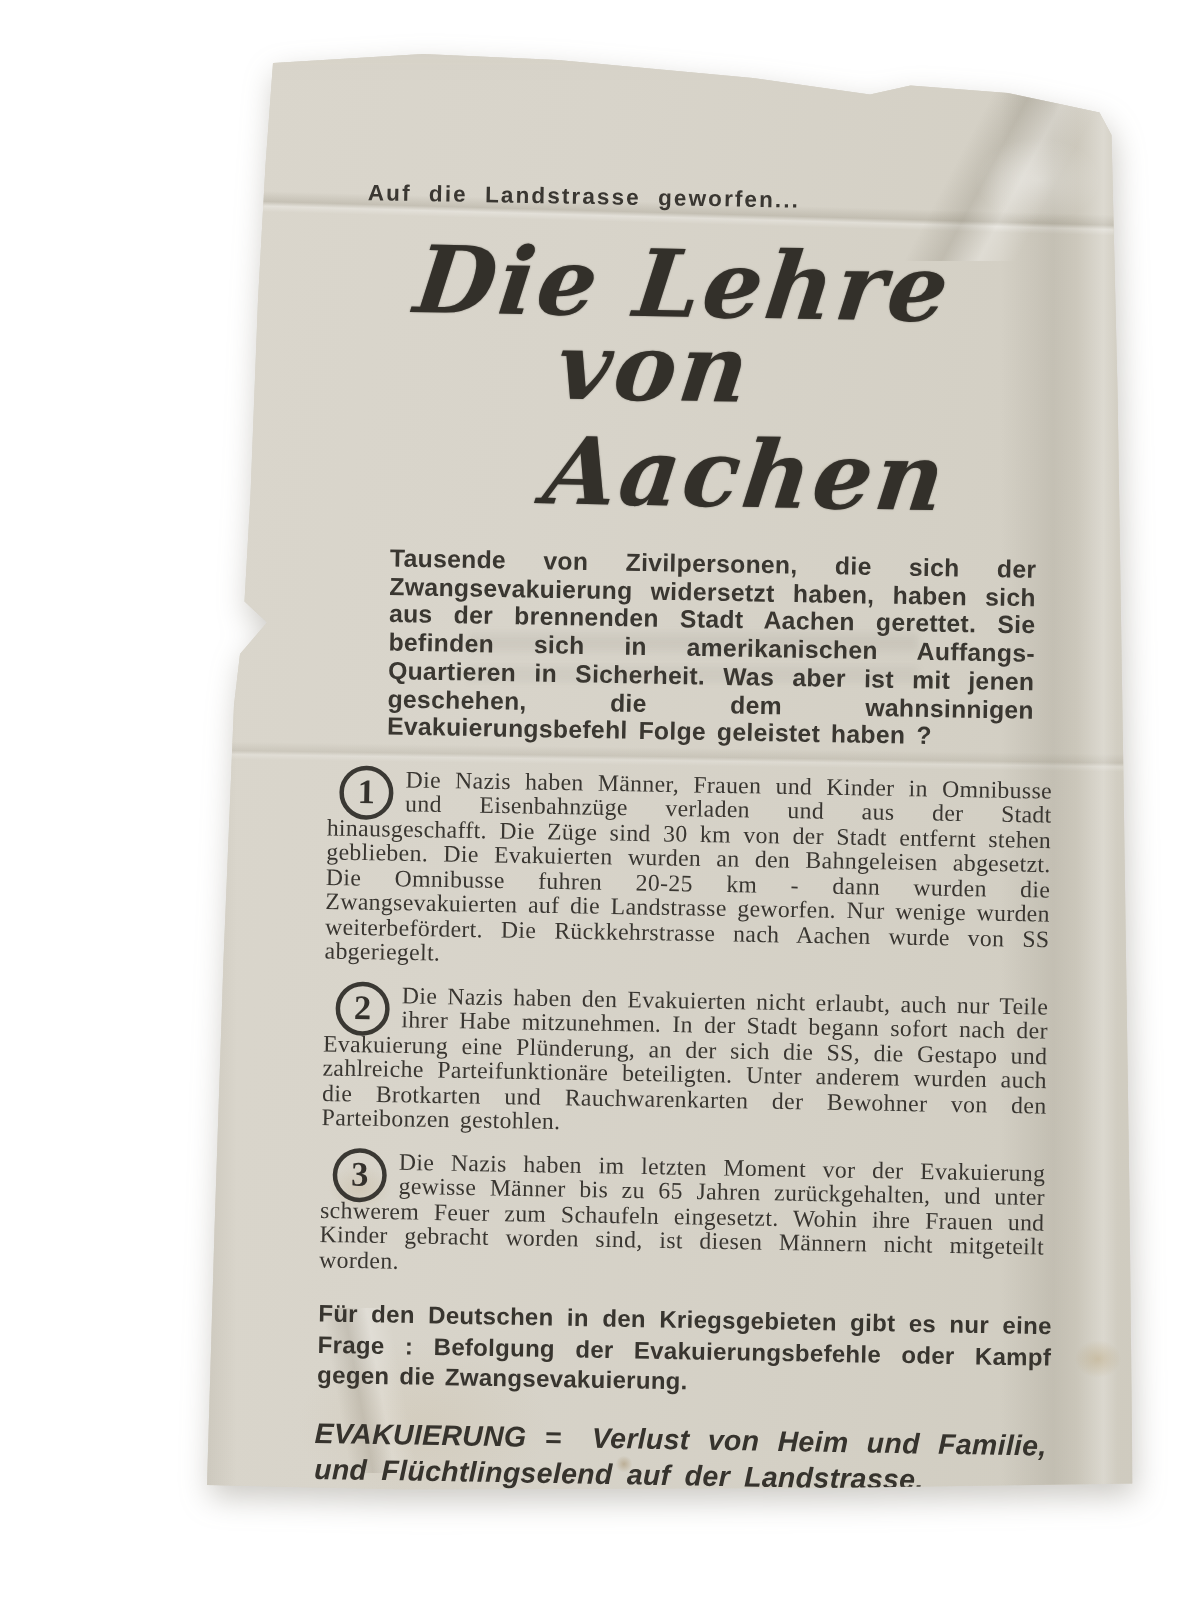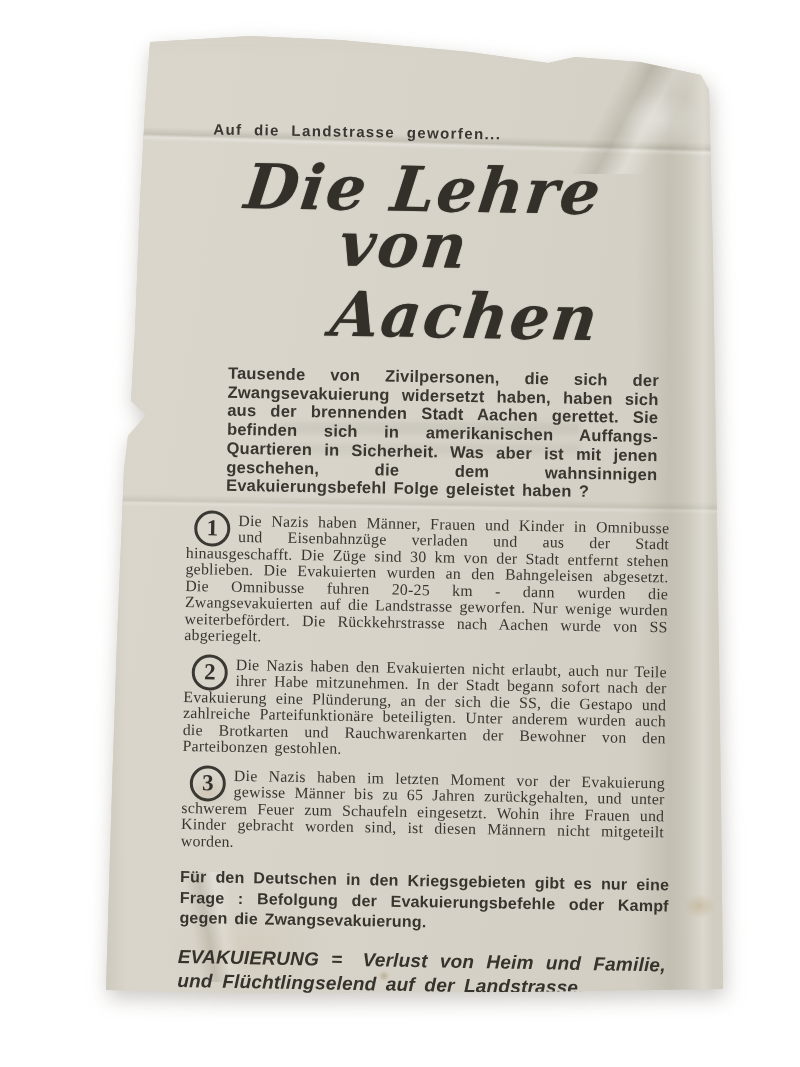--- a/index.html
+++ b/index.html
@@ -8,20 +8,21 @@
     background:#ffffff;
     overflow:hidden;
     font-family:"Liberation Sans",sans-serif;
     position:relative;
   }
   .photo{position:absolute;inset:0;background:#ffffff;}
 
   .paper-wrap{
     position:absolute;inset:0;
     filter:drop-shadow(2px 8px 10px rgba(110,102,88,0.35));
+    margin-left:32px;
   }
   .paper{
     position:absolute;inset:0;
     background:
       linear-gradient(100deg, #dbd7cd 0%, #d8d4ca 40%, #d4d0c5 70%, #cfcbbf 100%),
       #d7d3c9;
     clip-path:polygon(
       150px 42px,250px 36px,340px 40px,470px 52px,548px 63px,575px 57px,
       640px 62px,701px 75px,709px 90px,713px 260px,717px 520px,721px 800px,
       723px 989px,520px 992px,240px 993px,106px 990px,111px 820px,117px 640px,

